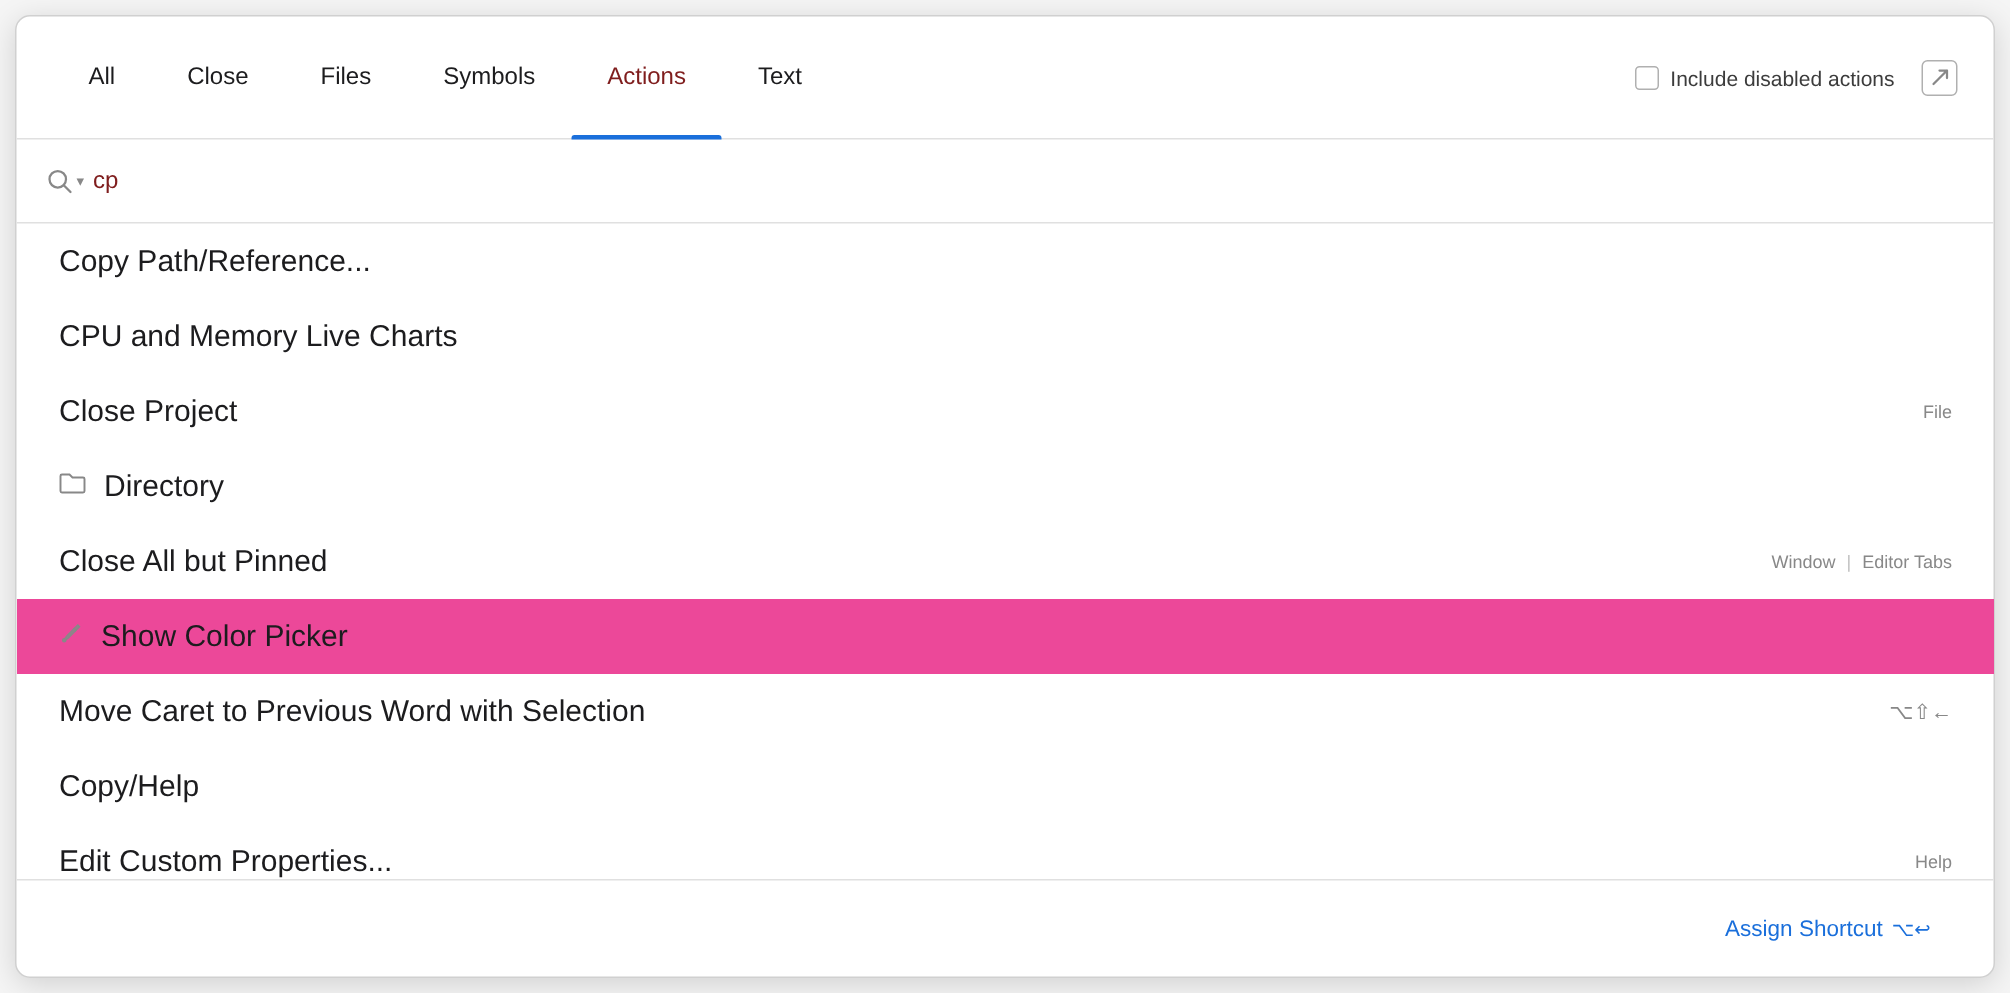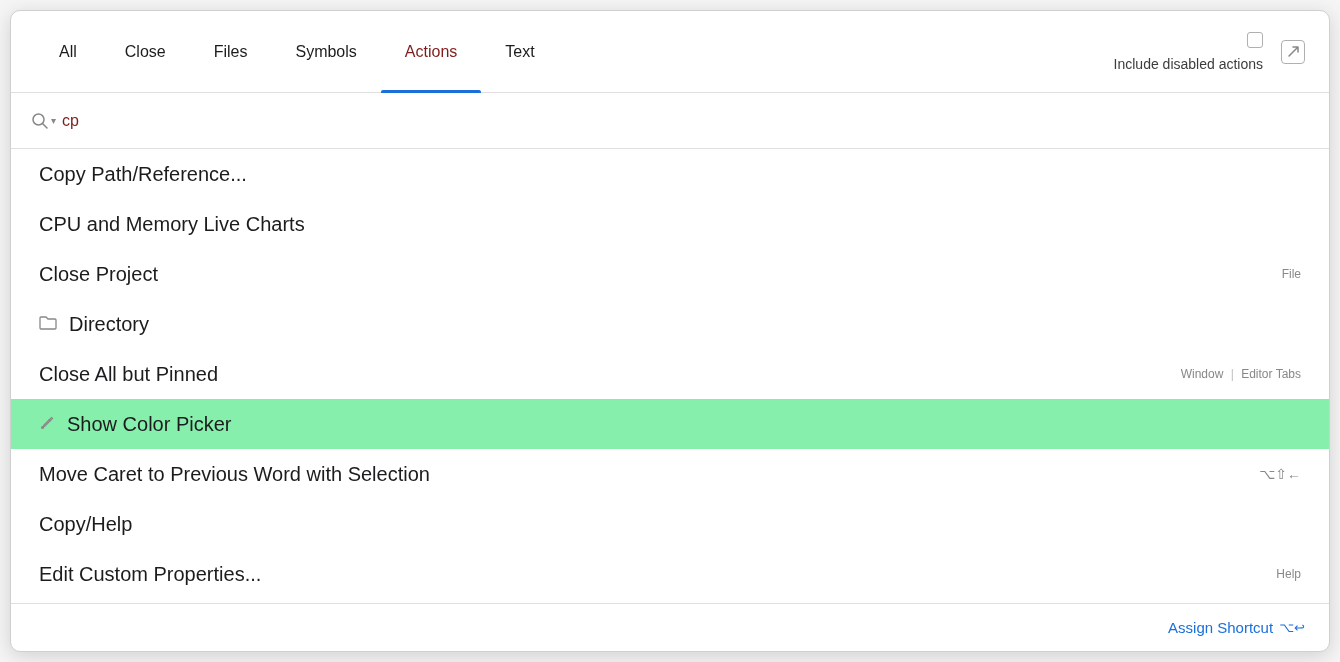--- a/index.html
+++ b/index.html
@@ -81,26 +81,25 @@
 
     .tab-right {
       display: flex;
       align-items: center;
       gap: 10px;
       margin-left: auto;
     }
 
     .include-disabled {
       display: flex;
-      align-items: flex-end;
+      align-items: center;
       gap: 8px;
       font-size: 14px;
       color: #3c3c3c;
       cursor: pointer;
-      flex-direction: column;
     }
 
     .checkbox {
       width: 16px;
       height: 16px;
       border: 1.5px solid #b0b0b0;
       border-radius: 3px;
       background: #ffffff;
       flex-shrink: 0;
     }
@@ -159,21 +158,21 @@
       align-items: center;
       padding: 0 28px;
       height: 50px;
       font-size: 15px;
       color: #1c1c1e;
       cursor: pointer;
       position: relative;
     }
 
     .result-item.selected {
-      background: #86efac;
+      background: #ec4899;
     }
 
     .result-item .item-icon {
       margin-right: 12px;
       color: #888;
       font-size: 15px;
       flex-shrink: 0;
     }
 
     .result-item .item-label {
@@ -194,26 +193,26 @@
       margin-left: 12px;
     }
 
     .separator-char {
       margin: 0 4px;
       color: #c0c0c0;
     }
 
     
     .bottom-bar {
-      height: 48px;
+      height: 65px;
       border-top: 1px solid #e0e0e0;
       display: flex;
       align-items: center;
       justify-content: flex-end;
-      padding: 0 24px;
+      padding: 0 42px;
       flex-shrink: 0;
     }
 
     .assign-shortcut-btn {
       font-size: 15px;
       color: #1a6fdb;
       cursor: pointer;
       display: flex;
       align-items: center;
       gap: 6px;

